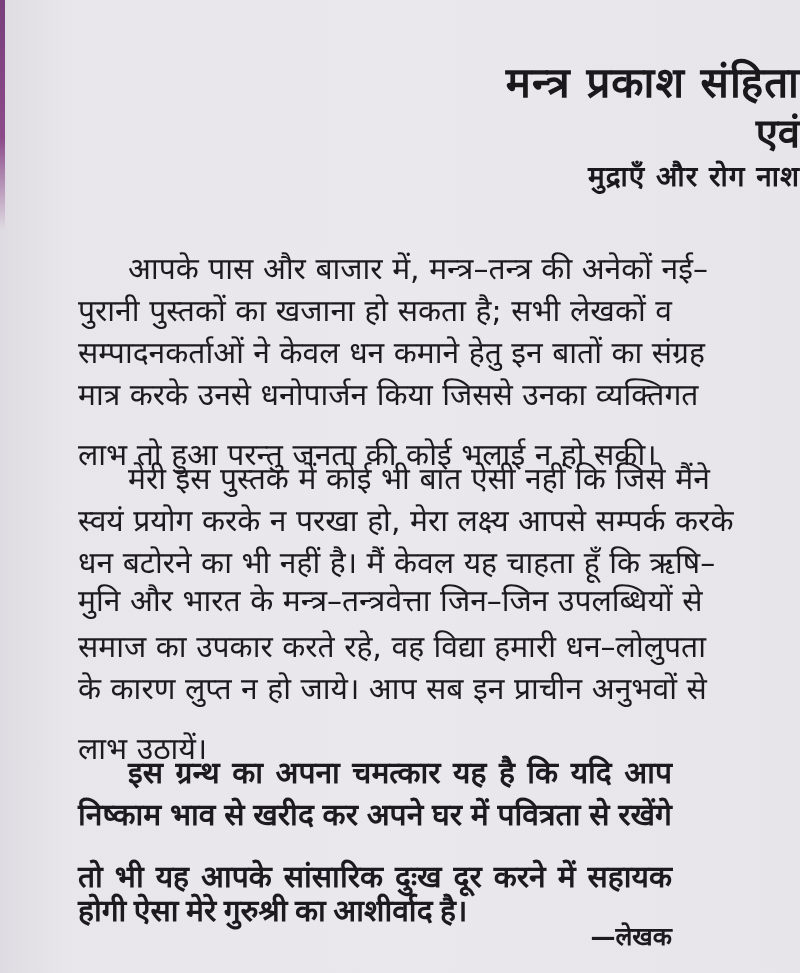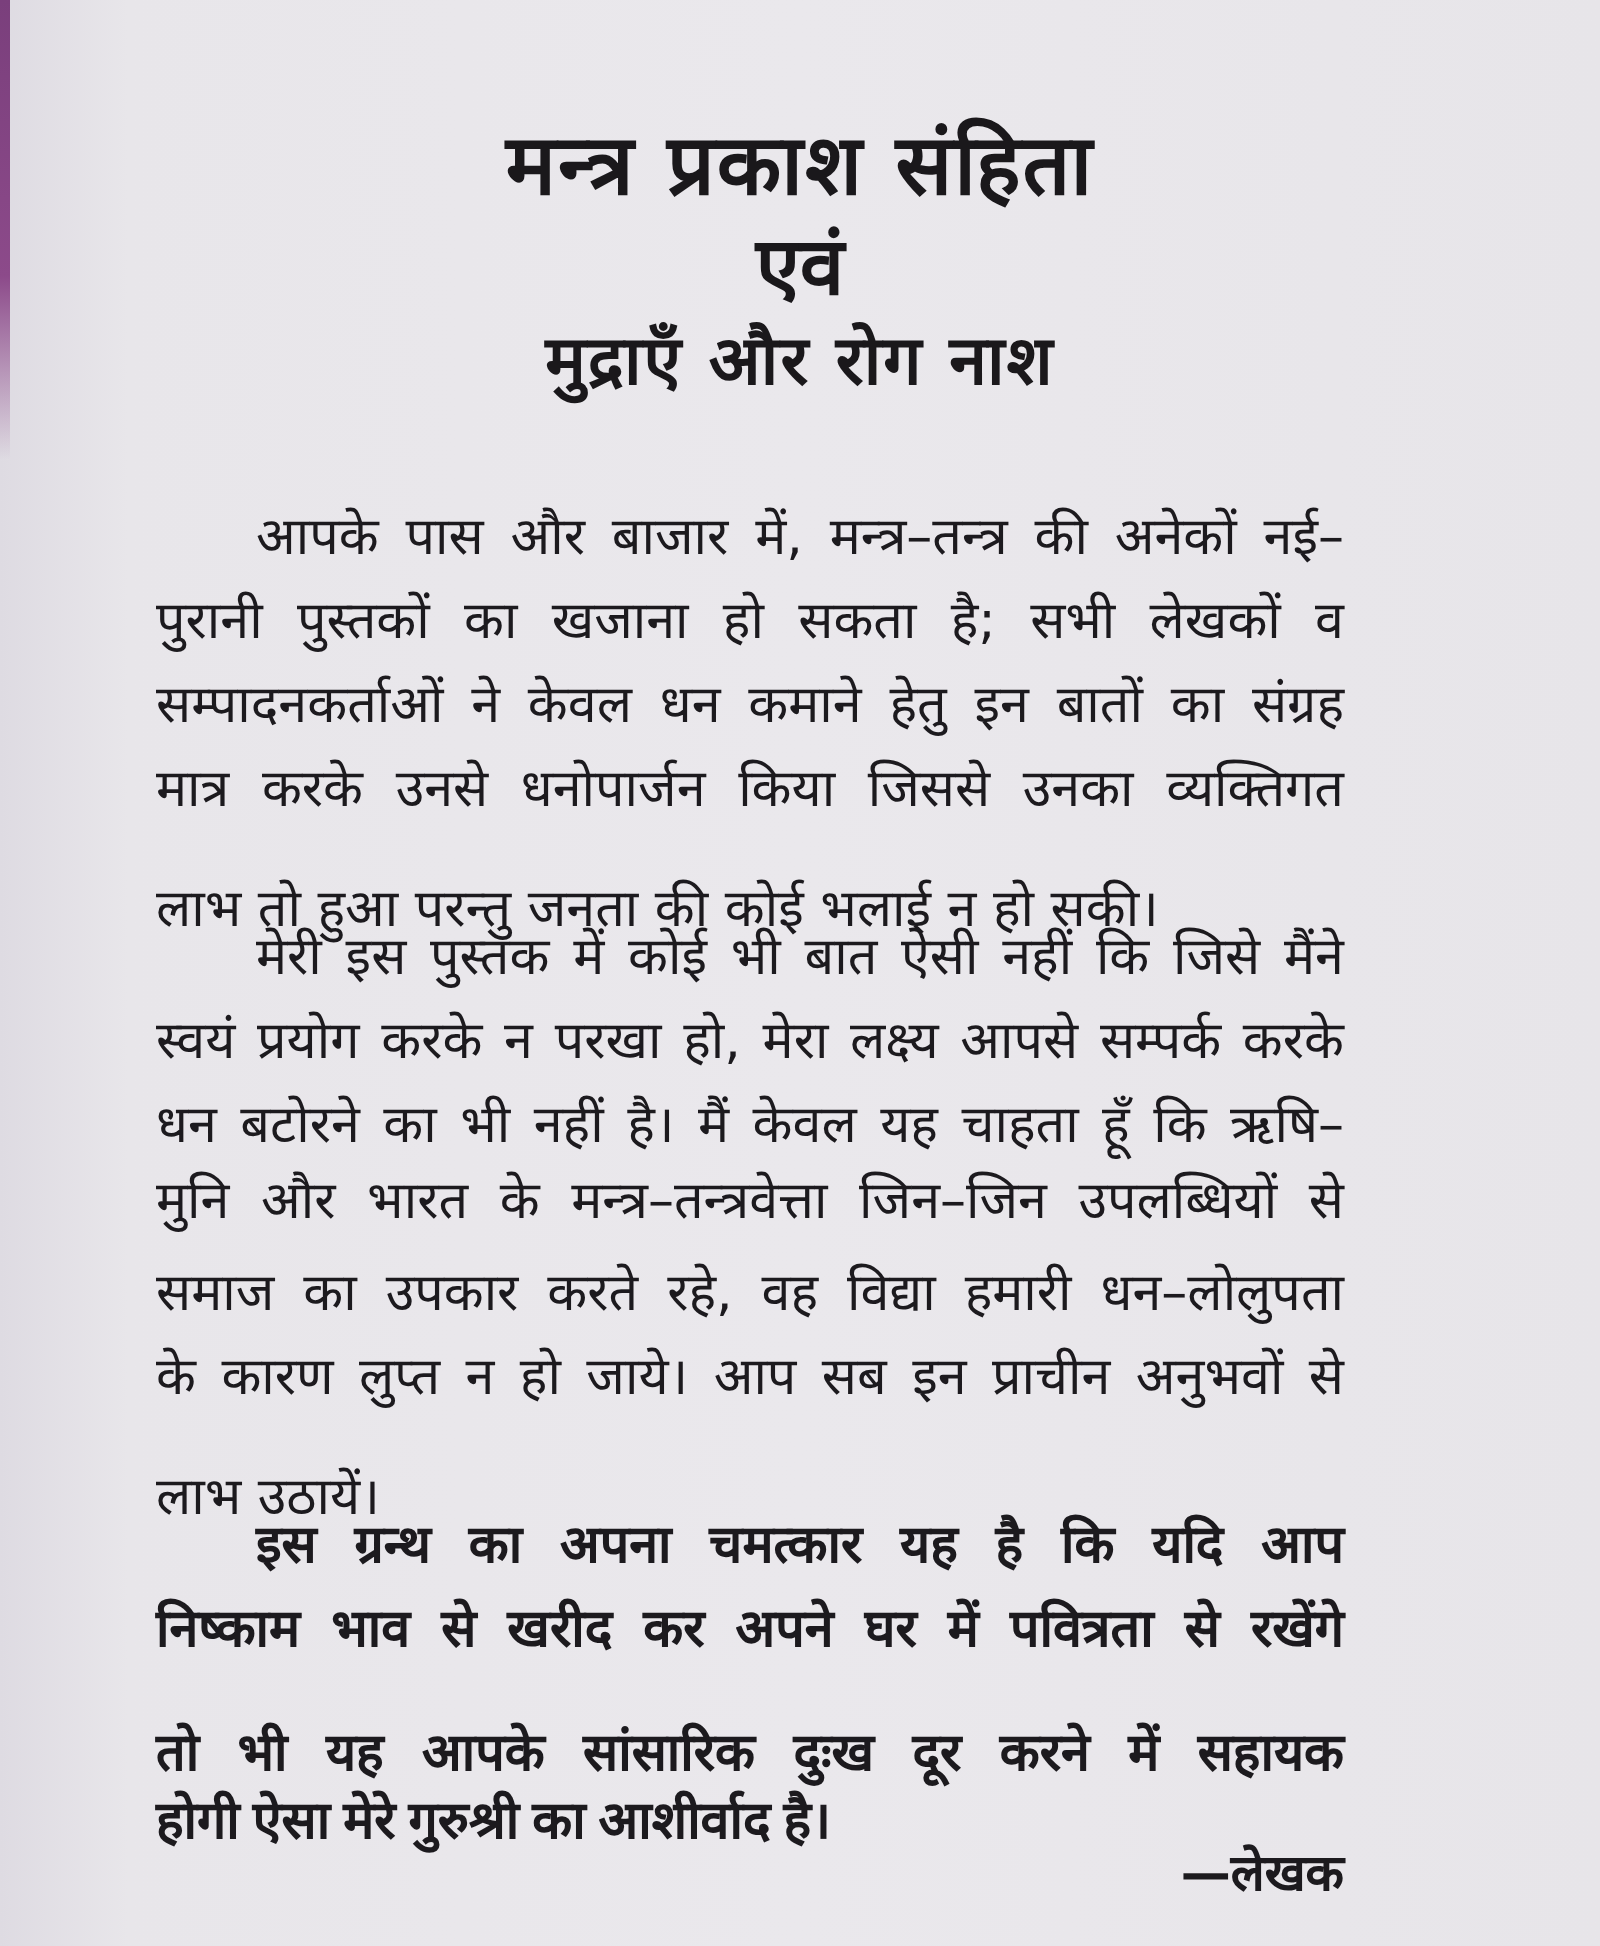--- a/index.html
+++ b/index.html
@@ -7,30 +7,30 @@
     width:800px; height:973px; overflow:hidden; position:relative;
     background: linear-gradient(90deg, #dedbe2 0%, #e8e6ea 8%, #eae8ec 50%, #e7e5e9 100%);
     font-family: "DejaVu Sans", "Liberation Sans", sans-serif;
     color:#1c1a1e;
   }
   .binding {
     position:absolute; left:0; top:0; width:5px; height:230px;
     background: linear-gradient(180deg, #7a3f7c 0%, #8c4a8a 60%, rgba(140,74,138,0) 100%);
   }
   .title {
-    position:absolute; left:0; width:800px; text-align:center;
+    position:absolute; left:0; width:800px; text-align:right;
     font-family: "DejaVu Serif", "Liberation Serif", serif;
     font-weight:bold; color:#1a181b;
   }
   .t1 { top:52px; font-size:42px; letter-spacing:1px; }
   .t2 { top:104px; font-size:40px; }
-  .t3 { top:156px; font-size:34px; letter-spacing:1px; }
+  .t3 { top:156px; font-size:28px; letter-spacing:1px; }
   .line {
     position:absolute; left:78px; width:594px;
-    font-size:26px; white-space:nowrap; line-height:34px;
+    font-size:30px; white-space:nowrap; line-height:34px;
     text-align:justify; text-align-last:justify;
   }
   .line.indent { left:128px; width:544px; }
   .line.last { text-align-last:left;margin-top:18px; }
   .bold { font-weight:bold;font-family:Liberation Serif, serif; }
   .sign {
     position:absolute; top:896px; right:128px;
     font-size:25px; font-weight:bold;margin-top:12px;
   }
 </style>

